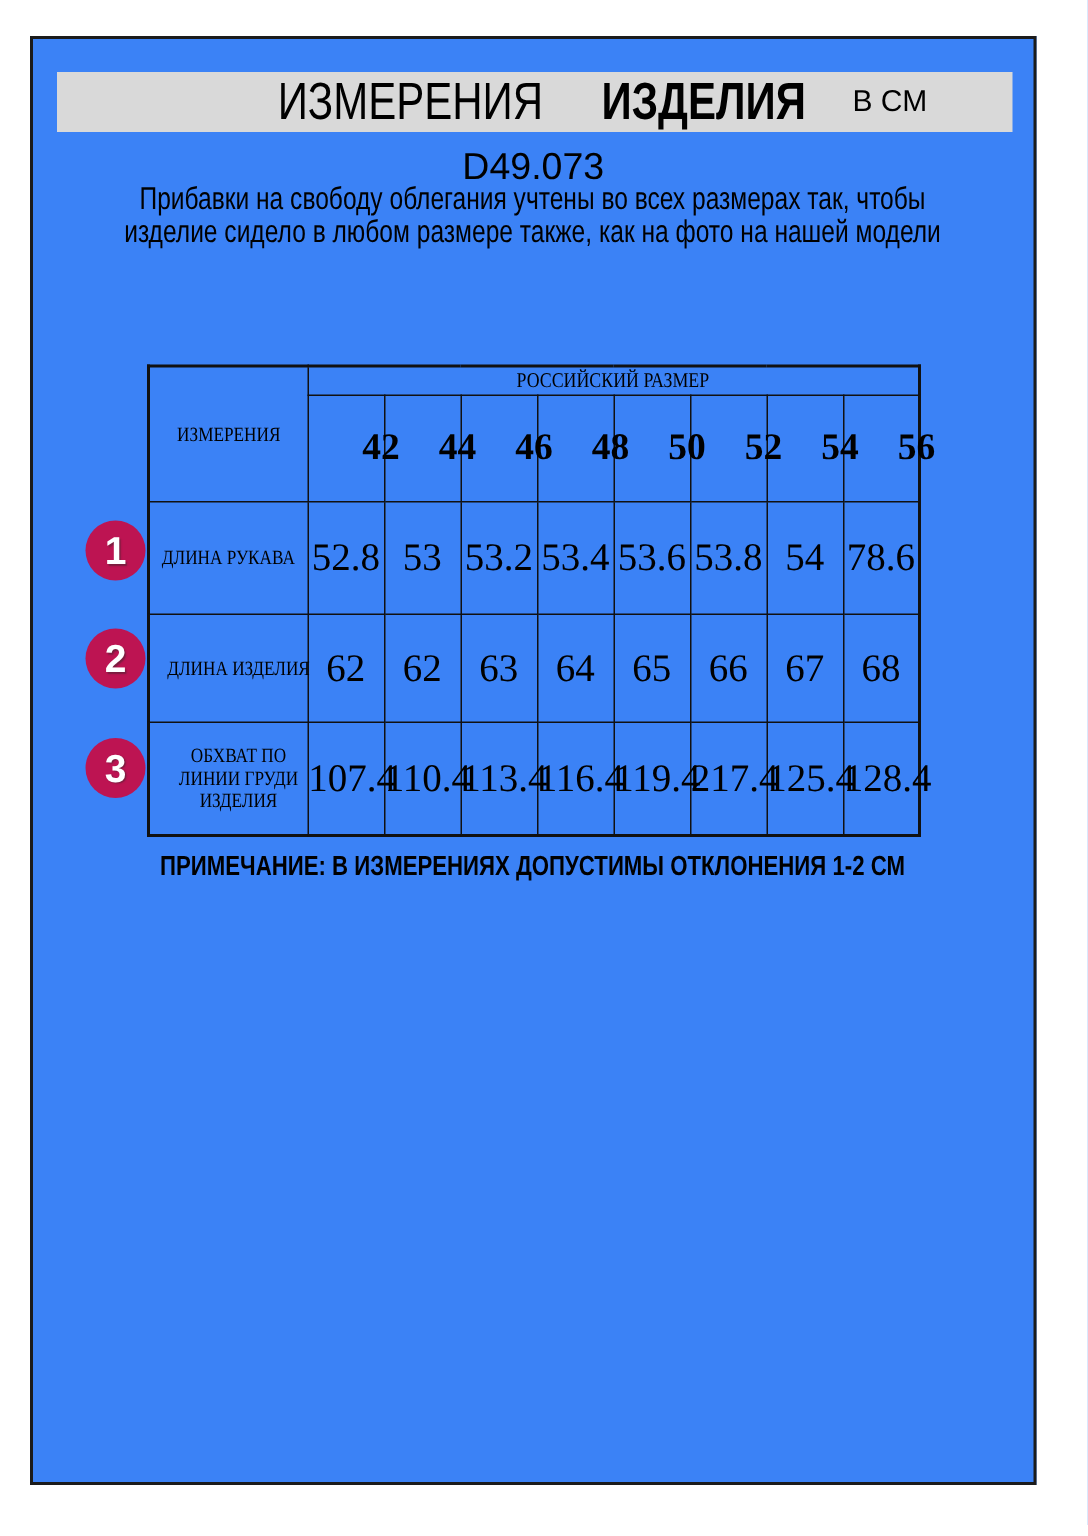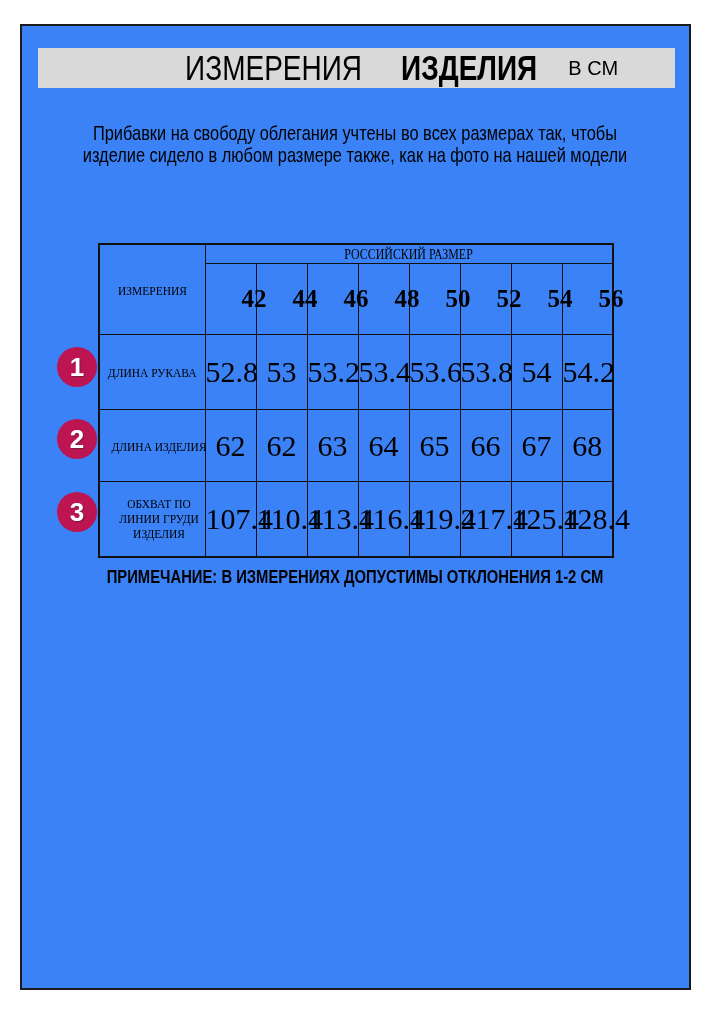--- a/index.html
+++ b/index.html
@@ -41,21 +41,21 @@
   }
   td.cell-meas{}
   .lbl{display:inline-block;font-size:13.5px;line-height:15px;transform:scaleX(0.85);}
   .lbl-nowrap{white-space:nowrap;}
   .lbl-wrap{width:118px;}
   td.cell-rusize{height:15px;}
   .ru-lbl{display:inline-block;font-size:14px;line-height:15px;white-space:nowrap;transform:scaleX(0.85);}
   tr.sizes-row td{height:70px;font-size:25px;font-weight:700;padding-left:36px;}
   tr.data-row-a td{height:74px;}
   tr.data-row-b td{height:71px;}
-  td.cell-val{font-size:30px;font-weight:400;}
+  td.cell-val{font-size:26px;font-weight:400;}
   
   .circle{
     position:absolute;left:-41px;width:40px;height:40px;border-radius:50%;
     background:#bd1452;color:#fff;display:flex;align-items:center;justify-content:center;
     font-size:26px;font-weight:700;text-shadow:1px 1px 1px rgba(40,40,40,0.45);
   }
   .c1{top:104px;} .c2{top:176px;} .c3{top:249px;}
   
   .note{
     position:absolute;left:-17px;top:540px;width:700px;margin:0;text-align:center;
@@ -67,20 +67,21 @@
 
 <div class="page">
   <div class="frame">
 
     <div class="title-bar">
       <span class="t-reg">ИЗМЕРЕНИЯ</span>
       <span class="t-bold">ИЗДЕЛИЯ</span>
       <span class="t-unit">В СМ</span>
     </div>
 
+    <div class="article">D49.073</div>
 
     <p class="description">Прибавки на свободу облегания учтены во всех размерах так, чтобы изделие сидело в любом размере также, как на фото на нашей модели</p>
 
     <div class="table-zone">
 
       <div class="circle c1">
         <span>1</span>
       </div>
       <div class="circle c2">
         <span>2</span>
@@ -126,21 +127,21 @@
             <td>
               <span class="lbl lbl-nowrap">ДЛИНА РУКАВА</span>
             </td>
             <td class="cell-val">52.8</td>
             <td class="cell-val">53</td>
             <td class="cell-val">53.2</td>
             <td class="cell-val">53.4</td>
             <td class="cell-val">53.6</td>
             <td class="cell-val">53.8</td>
             <td class="cell-val">54</td>
-            <td class="cell-val">54.2</td>
+            <td class="cell-val">78.6</td>
           </tr>
           <tr class="data-row-b">
             <td>
               <span class="lbl lbl-wrap">ДЛИНА ИЗДЕЛИЯ</span>
             </td>
             <td class="cell-val">62</td>
             <td class="cell-val">62</td>
             <td class="cell-val">63</td>
             <td class="cell-val">64</td>
             <td class="cell-val">65</td>

